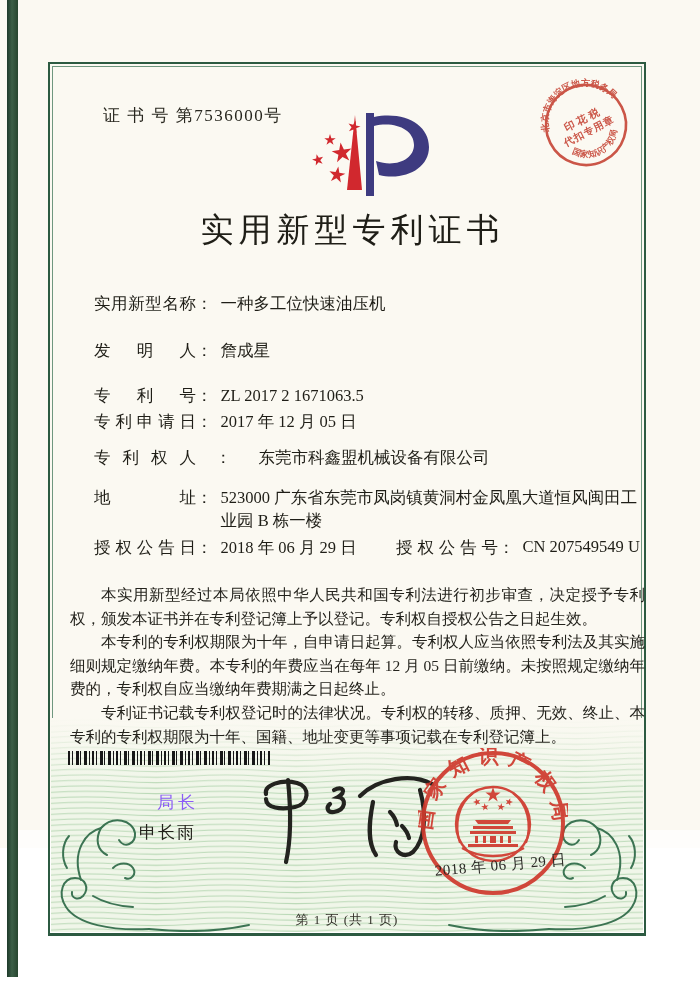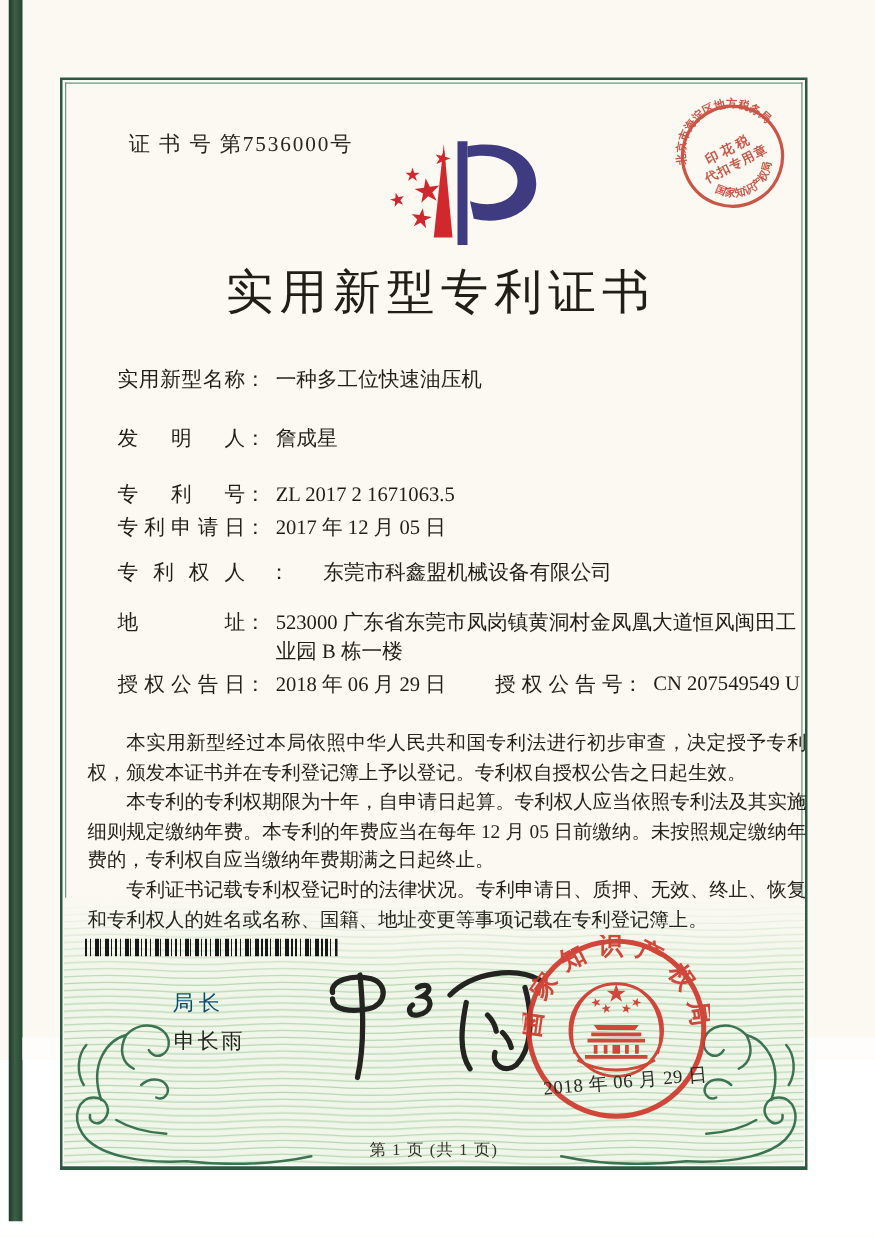--- a/index.html
+++ b/index.html
@@ -36,21 +36,21 @@
   .band svg{display:block;}
 
   .cert-no{left:103px;top:104px;font-size:17px;letter-spacing:1.5px;color:#28271f;}
 
   .logo{left:292px;top:111px;width:140px;height:92px;}
 
   .tax-stamp{left:535px;top:74px;width:102px;height:102px;transform:rotate(-27deg);opacity:.92;}
 
   .title{
     left:0;right:0;top:208px;text-align:center;
-    font-size:38px;letter-spacing:5px;text-indent:5px;color:#1f1e17;
+    font-size:33px;letter-spacing:5px;text-indent:5px;color:#1f1e17;
     font-weight:400;
   }
 
   .fields{left:94px;top:292px;width:550px;font-size:16.5px;color:#1f1e17;}
   .frow{display:flex;line-height:23px;}
   .flabel{width:102px;text-align-last:justify;text-align:justify;flex:none;}
   .fcolon{flex:none;}
   .fvalue{flex:1;margin-left:8px;}
   .mb1{margin-bottom:24px;}.mb2{margin-bottom:22px;}.mb3{margin-bottom:3px;}
   .mb4{margin-bottom:13px;}.mb5{margin-bottom:17px;gap:19px;}.mb6{margin-bottom:5px;}
@@ -68,21 +68,21 @@
     left:68px;top:751px;width:202px;height:14px;
     background:repeating-linear-gradient(90deg,
       #171717 0 2px,transparent 2px 4px,
       #171717 4px 5px,transparent 5px 8px,
       #171717 8px 11px,transparent 11px 12px,
       #171717 12px 13px,transparent 13px 16px,
       #171717 16px 19px,transparent 19px 21px,
       #171717 21px 22px,transparent 22px 24px);
   }
 
-  .signer-title{left:138px;top:791px;font-size:17px;letter-spacing:4px;color:#0c4a6e;}
+  .signer-title{left:157px;top:791px;font-size:17px;letter-spacing:4px;color:#8b5cf6;}
   .signer-name{left:139px;top:821px;font-size:17px;letter-spacing:2px;color:#22211b;}
   .sig{left:250px;top:760px;width:195px;height:108px;}
 
   .seal{left:418px;top:748px;width:150px;height:150px;opacity:.93;}
   .seal-date{
     left:403px;top:856px;width:195px;text-align:center;
     font-size:15px;letter-spacing:.5px;color:#2a2925;transform:rotate(-5deg);
   }
 
   .footer{left:48px;top:911px;width:598px;text-align:center;font-size:13px;letter-spacing:1px;color:#33322a;}
@@ -210,21 +210,21 @@
         <span class="flabel">授权公告号</span>
           <span class="fcolon">：</span>
         <span class="fvalue">CN 207549549 U</span>
       </div>
     </div>
   </div>
 
   <div class="abs paragraphs">
     <p>本实用新型经过本局依照中华人民共和国专利法进行初步审查，决定授予专利权，颁发本证书并在专利登记簿上予以登记。专利权自授权公告之日起生效。</p>
     <p>本专利的专利权期限为十年，自申请日起算。专利权人应当依照专利法及其实施细则规定缴纳年费。本专利的年费应当在每年 12 月 05 日前缴纳。未按照规定缴纳年费的，专利权自应当缴纳年费期满之日起终止。</p>
-    <p>专利证书记载专利权登记时的法律状况。专利申请日、质押、无效、终止、恢复和专利权人的姓名或名称、国籍、地址变更等事项记载在专利登记簿上。</p>
+    <p>专利证书记载专利权登记时的法律状况。专利权的转移、质押、无效、终止、本专利的专利权期限为十年、国籍、地址变更等事项记载在专利登记簿上。</p>
   </div>
 
   <div class="abs barcode"></div>
 
   <div class="abs signer-title">局长</div>
   <div class="abs signer-name">申长雨</div>
 
   <div class="abs sig">
     <svg width="195" height="108" viewBox="0 0 195 108">
       <g stroke="#23231f" stroke-width="4.2" fill="none" stroke-linecap="round">

